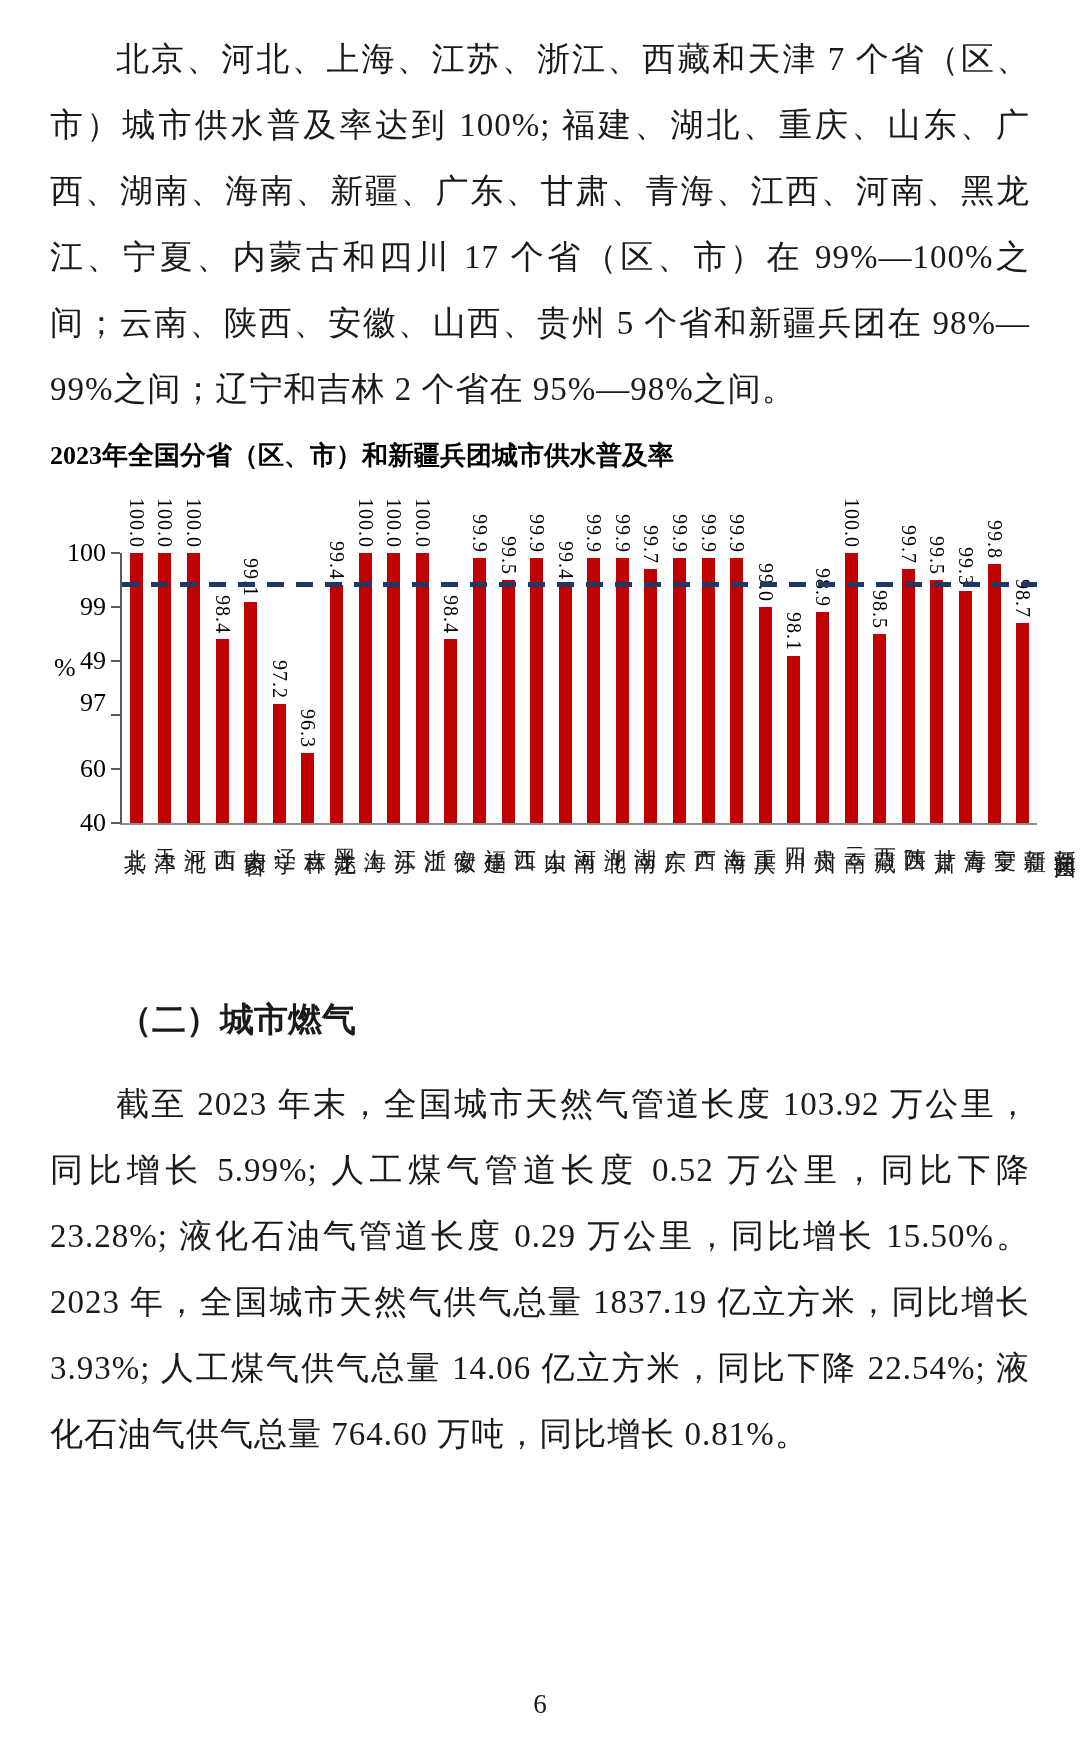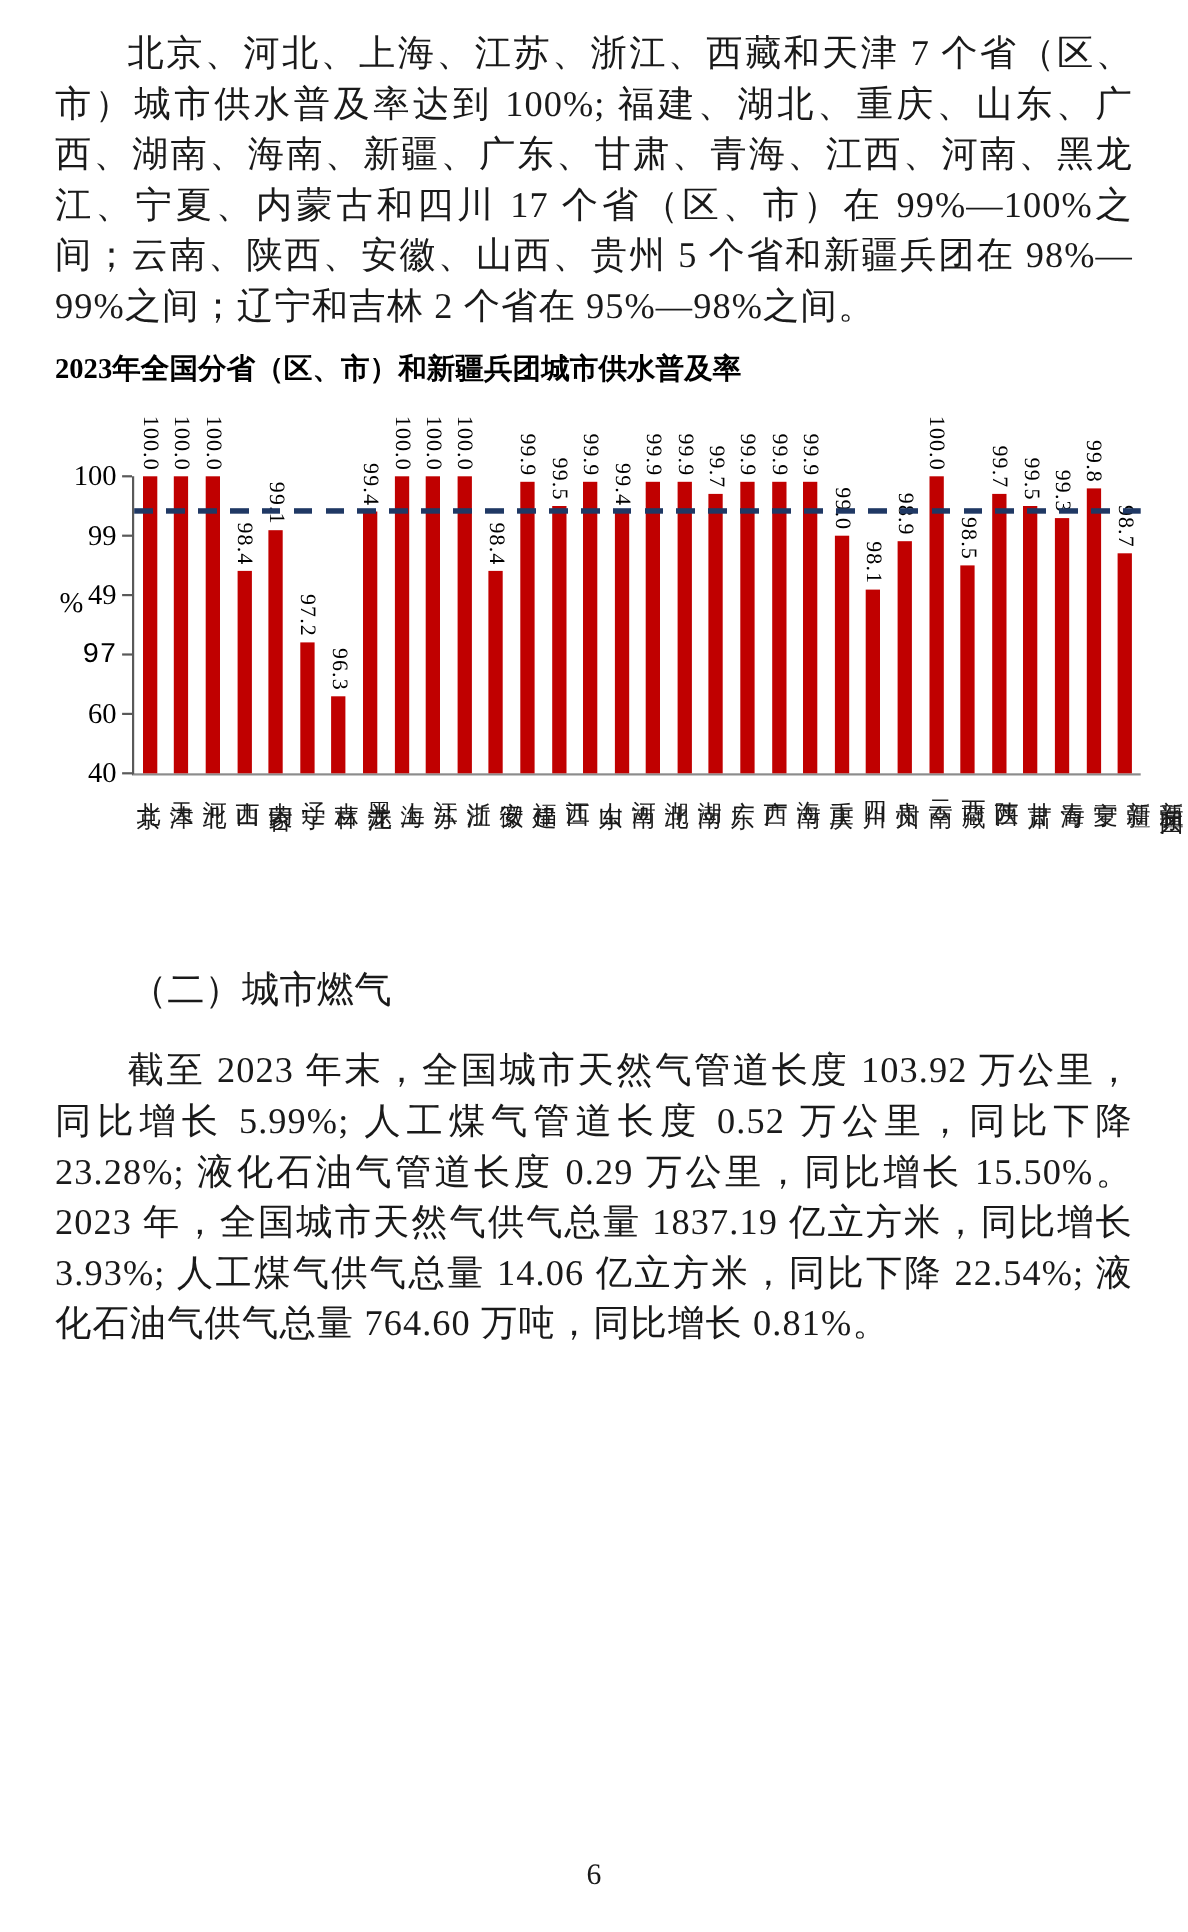--- a/index.html
+++ b/index.html
@@ -8,21 +8,21 @@
     box-sizing:border-box;
     padding:26px 50px 0 50px;
     background:#ffffff;
     color:#1a1a1a;
     font-family:"Liberation Serif","DejaVu Serif",serif;
     position:relative;
     overflow:hidden;
   }
   .para {
     font-size:33px;
-    line-height:46px;
+    line-height:66px;
     text-align:justify;
     text-indent:2em;
     margin:0;
     letter-spacing:1px;
   }
   
   .chart { margin-top:16px; }
   .chart-title {
     text-align:left;
     font-size:26px;
@@ -96,21 +96,21 @@
   }
   .x-label > span {
     writing-mode:vertical-rl;
     text-orientation:upright;
     font-size:22px; color:#1a1a1a;
     letter-spacing:3px;
     margin-top:6px;
   }
   
   .section-heading {
-    font-size:34px; font-weight:normal; color:#1a1a1a;
+    font-size:34px; font-weight:bold; color:#1a1a1a;
     margin:40px 0 0 0;
     text-indent:2em;
   }
   .para2 { margin-top:28px; }
   .page-number {
     position:absolute; left:0; right:0; bottom:36px;
     text-align:center;
     font-size:27px; color:#1a1a1a;
   }
 </style>
@@ -255,21 +255,21 @@
           <div class="bar-group">
             <span class="bar-value">98.7</span>
             <div class="bar" style="height: 199.8px; background: rgb(192, 0, 0);"></div>
           </div>
         </div>
       <div class="ref-line" style="bottom: 235.6px;"></div>
     <div class="ytick-label" style="bottom: -14px;">40</div>
         <div class="ytick-mark" style="bottom: -1px;"></div>
         <div class="ytick-label" style="bottom: 40px;">60</div>
         <div class="ytick-mark" style="bottom: 53px;"></div>
-        <div class="ytick-label" style="bottom: 94px; font-family: Liberation Mono, monospace;">97</div>
+        <div class="ytick-label" style="bottom: 106px;">97</div>
         <div class="ytick-mark" style="bottom: 107px;"></div>
         <div class="ytick-label" style="bottom: 148px;">49</div>
         <div class="ytick-mark" style="bottom: 161px;"></div>
         <div class="ytick-label" style="bottom: 202px;">99</div>
         <div class="ytick-mark" style="bottom: 215px;"></div>
         <div class="ytick-label" style="bottom: 256px;">100</div>
         <div class="ytick-mark" style="bottom: 269px;"></div>
       </div>
 
     <div class="x-labels">

